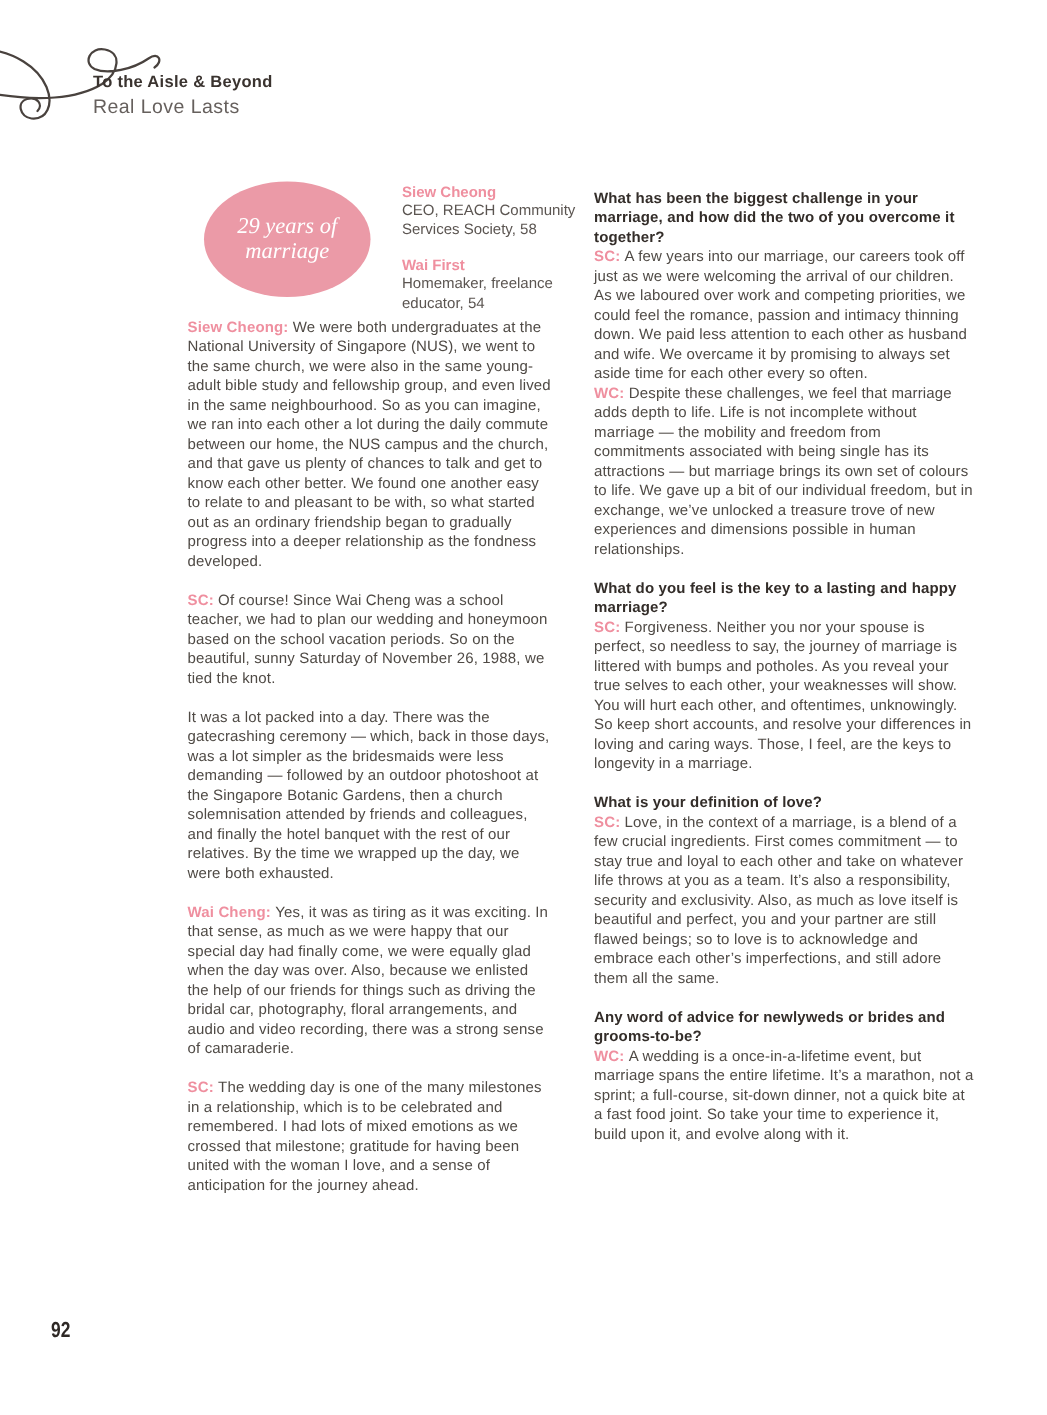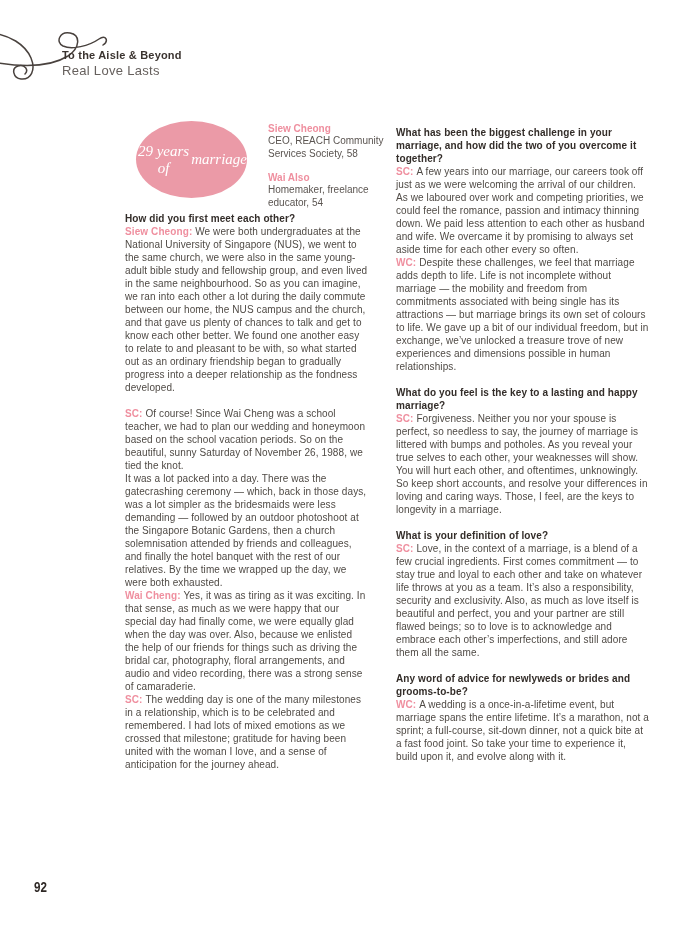--- a/index.html
+++ b/index.html
@@ -16,35 +16,35 @@
     font-family:"Liberation Sans","DejaVu Sans",sans-serif;
     color:var(--body);
   }
   .flourish{position:absolute;left:0;top:16px;width:118px;height:82px;}
   .masthead{position:absolute;left:62px;top:49px;}
   .title{font-size:11px;font-weight:bold;color:#3a332f;letter-spacing:.2px;}
   .subtitle{font-size:13px;color:var(--gray);letter-spacing:.3px;margin-top:2px;}
   .oval-badge{
     position:absolute;left:136px;top:121px;width:111px;height:77px;
     background:var(--badge-pink);border-radius:50%;
-    display:flex;flex-direction:row;align-items:center;justify-content:center;
+    display:flex;flex-direction:column;align-items:center;justify-content:center;
     color:#fff;font-family:"Liberation Serif","DejaVu Serif",serif;
     font-style:italic;font-size:15px;line-height:17px;text-align:center;
   }
   .participants{position:absolute;left:268px;top:122px;width:132px;}
   .participant{margin-bottom:11px;}
   .participant .p-name{font-size:10px;font-weight:bold;color:var(--pink);line-height:13px;}
   .participant .p-desc{font-size:10px;color:#5b5551;line-height:12.6px;}
   .col{position:absolute;font-size:10px;line-height:13px;letter-spacing:.1px;}
   .col-left{left:125px;top:212px;width:244px;}
   .col-right{left:396px;top:126px;width:254px;}
   .qa-section + .qa-section{margin-top:13px;}
   .question{font-size:10px;line-height:13px;font-weight:bold;color:var(--heading);}
   .answer{margin:0;}
-  .answer.gap{}
+  .answer.gap{margin-top:13px;}
   .speaker{font-weight:bold;color:var(--pink);}
   .page-number{
     position:absolute;left:34px;top:879px;
     font-size:14.5px;font-weight:bold;color:#2e2825;
     transform:scaleX(.8);transform-origin:left center;
   }
 </style>
 </head>
 <body>
 
@@ -62,28 +62,27 @@
   <span>29 years of</span>
   <span>marriage</span>
 </div>
 
 <div class="participants" id="participants">
     <div class="participant">
       <div class="p-name">Siew Cheong</div>
       <div class="p-desc">CEO, REACH Community Services Society, 58</div>
     </div>
     <div class="participant">
-      <div class="p-name">Wai Also</div>
+      <div class="p-name">Wai First</div>
       <div class="p-desc">Homemaker, freelance educator, 54</div>
     </div>
   </div>
 
 <div class="col col-left" id="col-left">
     <section class="qa-section">
-      <h3 class="question">How did you first meet each other?</h3>
       <p class="answer"><span class="speaker">Siew Cheong: </span>We were both undergraduates at the National University of Singapore (NUS), we went to the same church, we were also in the same young-adult bible study and fellowship group, and even lived in the same neighbourhood. So as you can imagine, we ran into each other a lot during the daily commute between our home, the NUS campus and the church, and that gave us plenty of chances to talk and get to know each other better. We found one another easy to relate to and pleasant to be with, so what started out as an ordinary friendship began to gradually progress into a deeper relationship as the fondness developed.</p>
     </section>
     <section class="qa-section">
       <p class="answer"><span class="speaker">SC: </span>Of course! Since Wai Cheng was a school teacher, we had to plan our wedding and honeymoon based on the school vacation periods. So on the beautiful, sunny Saturday of November 26, 1988, we tied the knot.</p>
       <p class="answer gap">It was a lot packed into a day. There was the gatecrashing ceremony — which, back in those days, was a lot simpler as the bridesmaids were less demanding — followed by an outdoor photoshoot at the Singapore Botanic Gardens, then a church solemnisation attended by friends and colleagues, and finally the hotel banquet with the rest of our relatives. By the time we wrapped up the day, we were both exhausted.</p>
       <p class="answer gap"><span class="speaker">Wai Cheng: </span>Yes, it was as tiring as it was exciting. In that sense, as much as we were happy that our special day had finally come, we were equally glad when the day was over. Also, because we enlisted the help of our friends for things such as driving the bridal car, photography, floral arrangements, and audio and video recording, there was a strong sense of camaraderie.</p>
       <p class="answer gap"><span class="speaker">SC: </span>The wedding day is one of the many milestones in a relationship, which is to be celebrated and remembered. I had lots of mixed emotions as we crossed that milestone; gratitude for having been united with the woman I love, and a sense of anticipation for the journey ahead.</p>
     </section>
   </div>
 <div class="col col-right" id="col-right">

